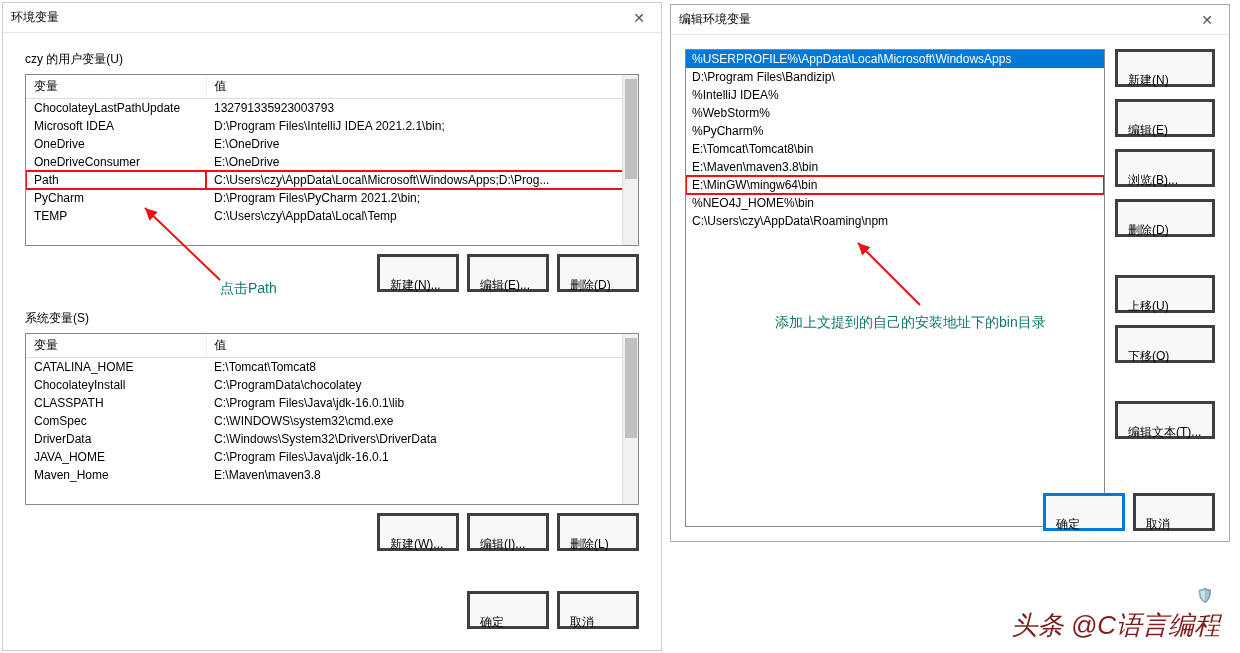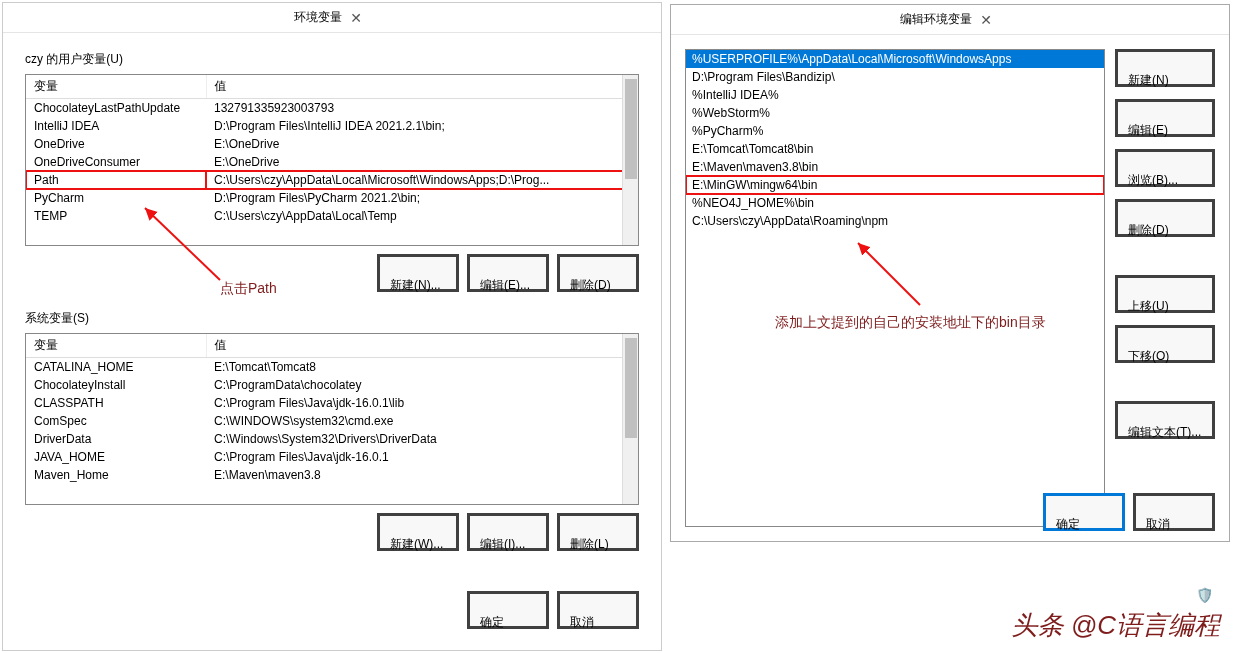--- a/index.html
+++ b/index.html
@@ -23,21 +23,21 @@
     }
     .dialog-right {
       left: 670px; top: 4px;
       width: 560px; height: 538px;
       background: #fff;
       border: 1px solid #aaa;
     }
     .titlebar {
       display: flex;
       align-items: center;
-      justify-content: center;
+      justify-content: space-between;
       height: 30px;
       padding: 0 8px;
       border-bottom: 1px solid #e5e5e5;
       font-size: 12px;
     }
     .close-x {
       font-size: 14px;
       color: #555;
       cursor: pointer;
       width: 28px; text-align: center;
@@ -143,21 +143,21 @@
     }
     .right-btns .btn { width: 100%; }
     .right-footer {
       position: absolute;
       right: 14px; bottom: 10px;
       display: flex; gap: 8px;
     }
     
     .anno {
       position: absolute;
-      color: #7f1d1d;
+      color: #0f766e;
       font-size: 14px;
       pointer-events: none;
     }
     svg.arrow-svg { position: absolute; pointer-events: none; }
     .watermark {
       position: absolute;
       right: 20px; bottom: 10px;
       font-size: 26px;
       font-style: italic;
       color: #7f1d1d;
@@ -185,21 +185,21 @@
         <th>变量</th>
         <th>值</th>
       </tr>
         </thead>
       <tbody id="user-tbody">
           <tr>
             <td>ChocolateyLastPathUpdate</td>
             <td>132791335923003793</td>
           </tr>
           <tr>
-            <td>IntelliJ IDEA</td>
+            <td>Microsoft IDEA</td>
             <td>D:\Program Files\IntelliJ IDEA 2021.2.1\bin;</td>
           </tr>
           <tr>
             <td>OneDrive</td>
             <td>E:\OneDrive</td>
           </tr>
           <tr>
             <td>OneDriveConsumer</td>
             <td>E:\OneDrive</td>
           </tr>

